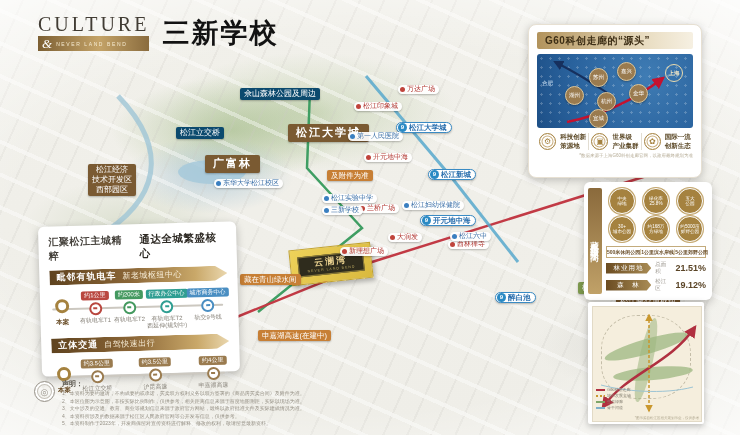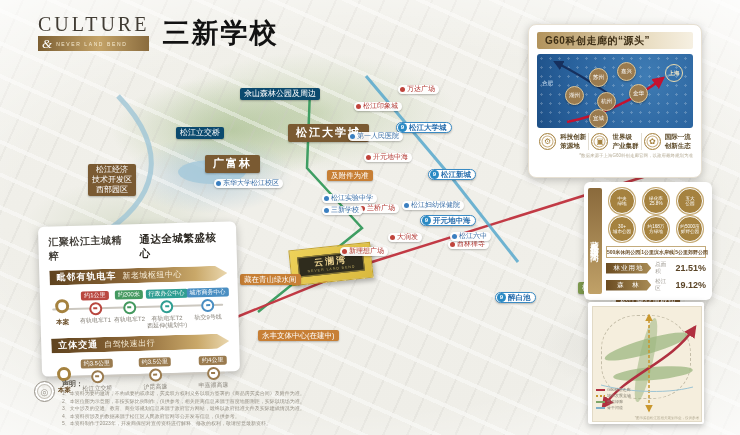--- a/index.html
+++ b/index.html
@@ -246,21 +246,21 @@
       </div>
       <div class="lb lb-blue" style="left: 322px; top: 194px;">
         <span class="dot"></span>
         <span>松江实验中学</span>
       </div>
       <div class="lb lb-blue" style="left: 214px; top: 179px;">
         <span class="dot"></span>
         <span>东华大学松江校区</span>
       </div>
       <div class="lb lb-orange" style="left: 240px; top: 274px;"><span>藏在青山绿水间</span></div>
-      <div class="lb lb-orange" style="left: 258px; top: 330px;"><span>永丰文体中心(在建中)</span></div>
+      <div class="lb lb-orange" style="left: 258px; top: 330px;"><span>申嘉湖高速(在建中)</span></div>
     </div>
 
   <div class="logo">
     <div class="logo-en">
       <div class="logo-culture">CULTURE</div>
       <div class="logo-band">
         <span class="logo-amp">&amp;</span>
         <span class="logo-band-text">NEVER LAND BEND</span>
       </div>
     </div>

